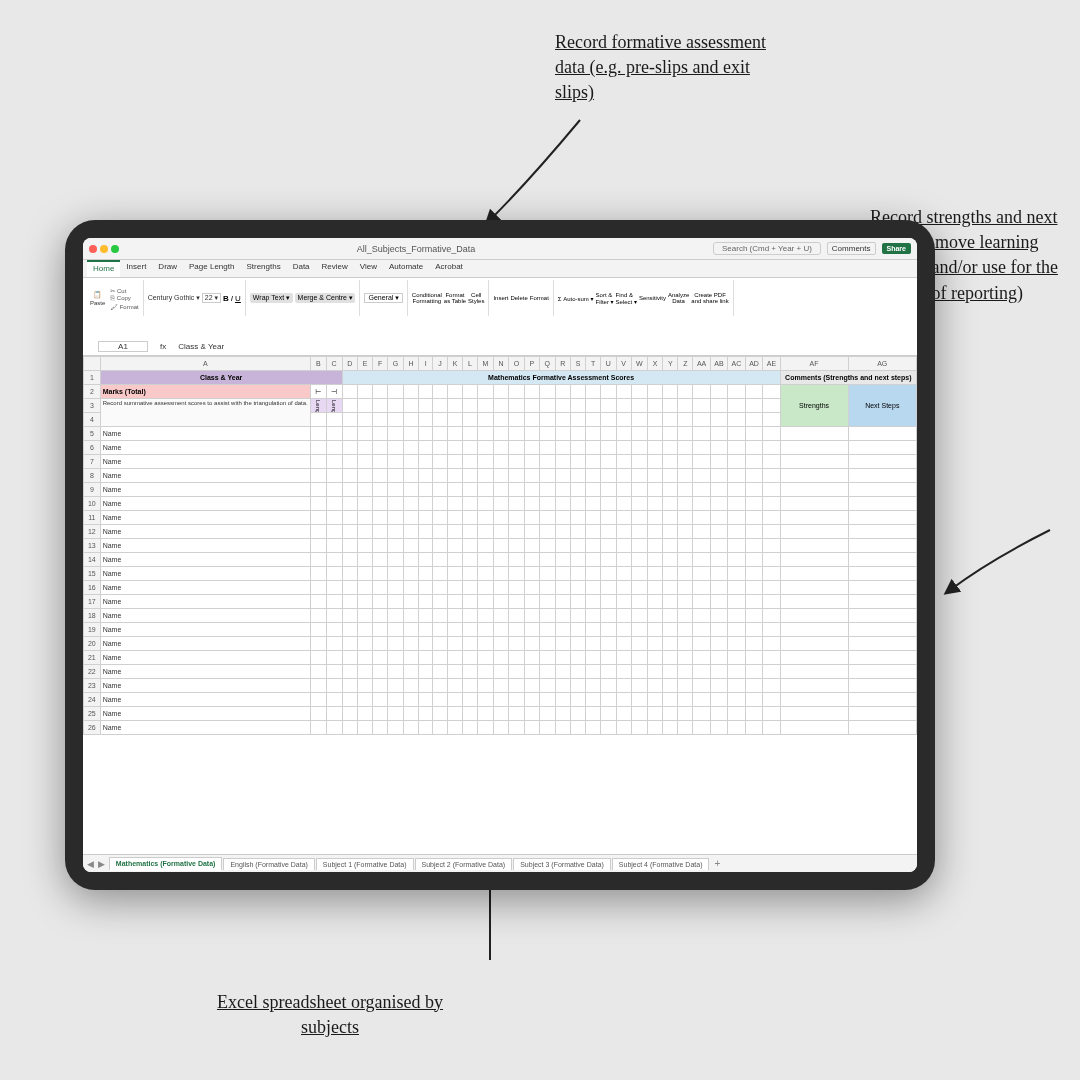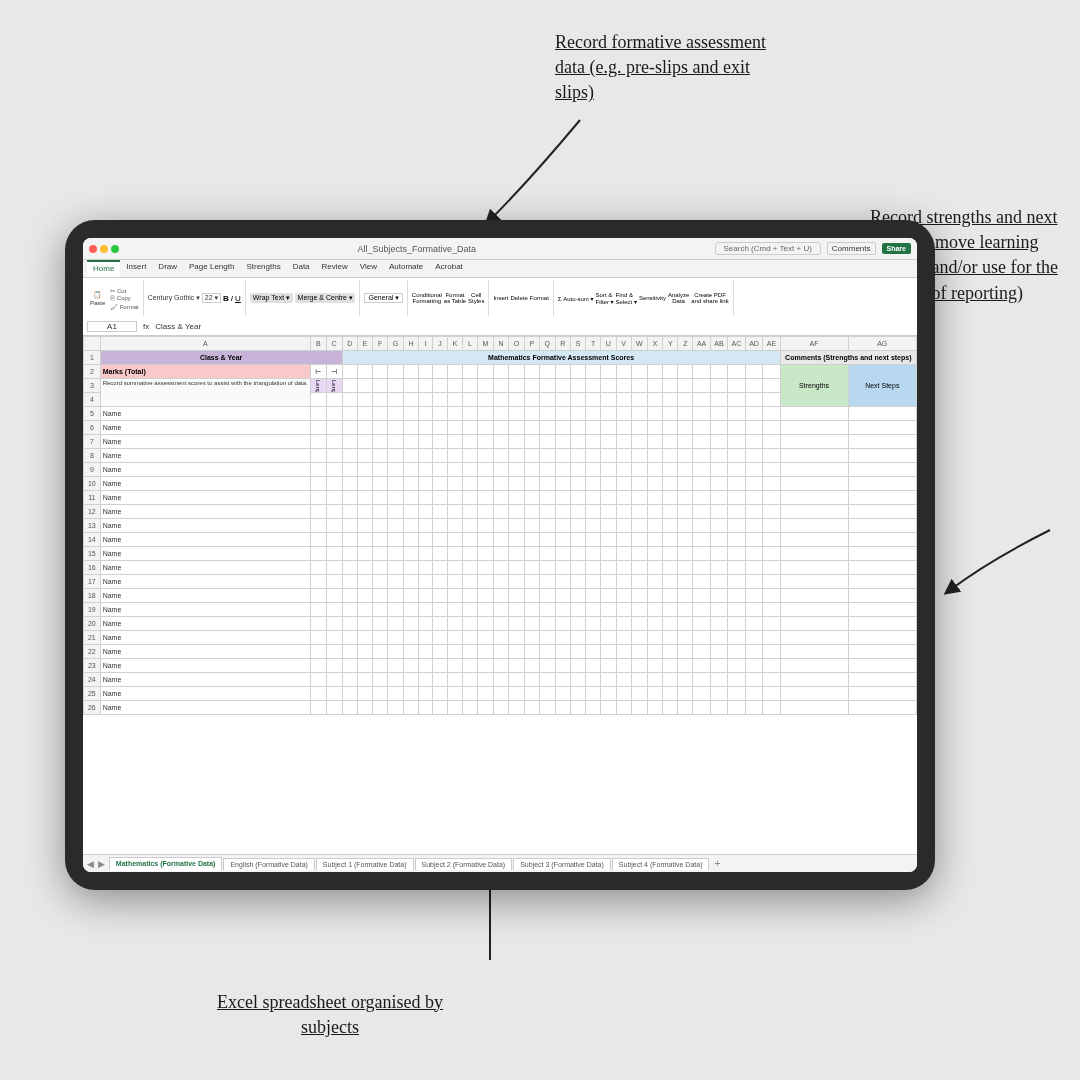--- a/index.html
+++ b/index.html
@@ -148,25 +148,26 @@
       border-radius: 2px;
       padding: 2px 5px;
       font-size: 7px;
       font-weight: bold;
     }
 
     .formula-bar {
       display: flex;
       align-items: center;
       border-bottom: 1px solid #ccc;
-      padding: 1px 4px;
+      padding: 1px 15px;
       height: 18px;
       font-size: 8px;
       color: #333;
-      gap: 6px;
+      gap: 12px;
+      margin-top: 20px;
     }
 
     .name-box {
       width: 50px;
       border: 1px solid #ccc;
       padding: 0 2px;
       font-size: 8px;
       text-align: center;
     }
 
@@ -360,21 +361,21 @@
 <div class="ipad-frame">
   <div class="ipad-screen">
 
     <div class="excel-titlebar">
       <div class="traffic-lights">
         <div class="tl-red"></div>
         <div class="tl-yellow"></div>
         <div class="tl-green"></div>
       </div>
       <span class="title-bar-text">All_Subjects_Formative_Data</span>
-      <span style="font-size:8px; color:#666; border:1px solid #ccc; padding:1px 8px; border-radius:3px;">Search (Cmd + Text + U)</span>
+      <span style="font-size:8px; color:#666; border:1px solid #ccc; padding:1px 8px; border-radius:3px;">Search (Cmd + Year + U)</span>
       <span style="font-size:8px; color:#333; padding:1px 4px; border:1px solid #ccc; border-radius:2px;">Comments</span>
       <span class="ribbon-btn-green">Share</span>
     </div>
 
     <div class="ribbon-tabs">
       <div class="ribbon-tab active">Home</div>
       <div class="ribbon-tab">Insert</div>
       <div class="ribbon-tab">Draw</div>
       <div class="ribbon-tab">Page Length</div>
       <div class="ribbon-tab">Strengths</div>

